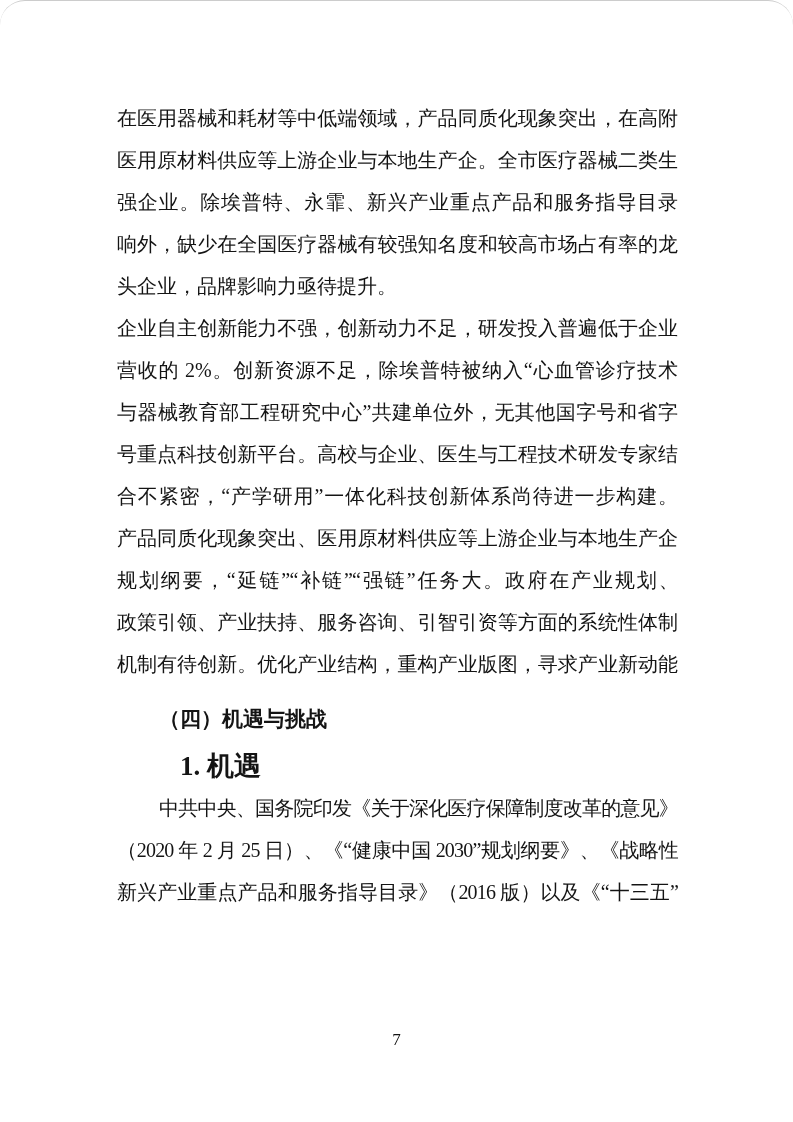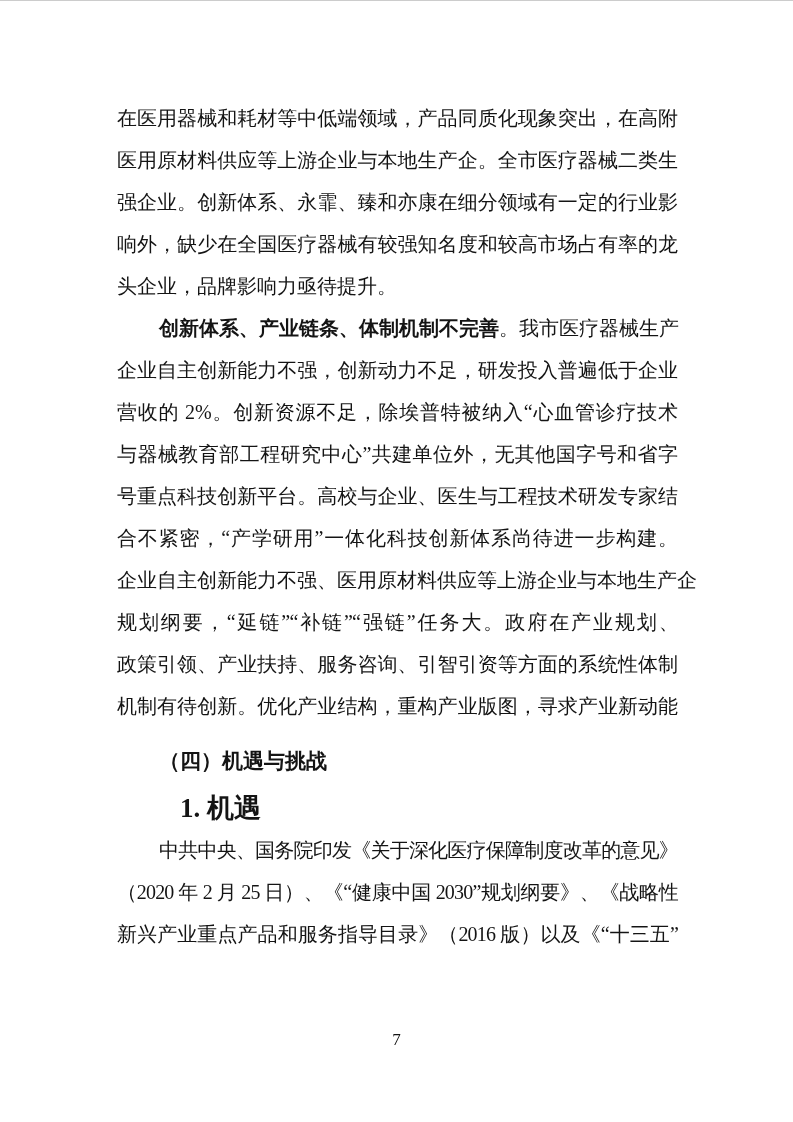--- a/index.html
+++ b/index.html
@@ -5,20 +5,21 @@
   html,body{margin:0;padding:0;background:#ffffff;}
   .page{
     position:relative;
     width:793px;
     height:1122px;
     background:#ffffff;
     border-top:1px solid #cccccc;
     font-family:"Liberation Serif","DejaVu Serif",serif;
     color:#141414;
     overflow:hidden;
+    border-radius:25px;
   }
   .content{
     position:absolute;
     left:117px;
     top:96px;
     width:561px;
   }
   .line{
     height:42px;
     line-height:42px;
@@ -57,30 +58,29 @@
     color:#141414;
   }
 </style>
 </head>
 <body>
 
 <div class="page">
   <div class="content" id="content">
       <div class="line body justify"><span class="regular">在医用器械和耗材等中低端领域，产品同质化现象突出，在高附</span></div>
       <div class="line body justify"><span class="regular">医用原材料供应等上游企业与本地生产企。全市医疗器械二类生</span></div>
-      <div class="line body justify"><span class="regular">强企业。创新体系、永霏、臻和亦康在细分领域有一定的行业影</span></div>
+      <div class="line body justify"><span class="regular">强企业。除埃普特、永霏、新兴产业重点产品和服务指导目录</span></div>
       <div class="line body justify"><span class="regular">响外，缺少在全国医疗器械有较强知名度和较高市场占有率的龙</span></div>
       <div class="line body"><span class="regular">头企业，品牌影响力亟待提升。</span></div>
-      <div class="line body justify indent"><span class="bold">创新体系、产业链条、体制机制不完善</span><span class="regular">。我市医疗器械生产</span></div>
       <div class="line body justify"><span class="regular">企业自主创新能力不强，创新动力不足，研发投入普遍低于企业</span></div>
       <div class="line body justify"><span class="regular">营收的 2%。创新资源不足，除埃普特被纳入“心血管诊疗技术</span></div>
       <div class="line body justify"><span class="regular">与器械教育部工程研究中心”共建单位外，无其他国字号和省字</span></div>
       <div class="line body justify"><span class="regular">号重点科技创新平台。高校与企业、医生与工程技术研发专家结</span></div>
       <div class="line body justify"><span class="regular">合不紧密，“产学研用”一体化科技创新体系尚待进一步构建。</span></div>
-      <div class="line body justify"><span class="regular">企业自主创新能力不强、医用原材料供应等上游企业与本地生产企</span></div>
+      <div class="line body justify"><span class="regular">产品同质化现象突出、医用原材料供应等上游企业与本地生产企</span></div>
       <div class="line body justify tight"><span class="regular">规划纲要，“延链”“补链”“强链”任务大。政府在产业规划、</span></div>
       <div class="line body justify"><span class="regular">政策引领、产业扶持、服务咨询、引智引资等方面的系统性体制</span></div>
       <div class="line body justify"><span class="regular">机制有待创新。优化产业结构，重构产业版图，寻求产业新动能</span></div>
       <div class="line heading-section"><span class="bold">（四）机遇与挑战</span></div>
       <div class="line heading-sub"><span class="bold">1. 机遇</span></div>
       <div class="line body justify indent tight"><span class="regular">中共中央、国务院印发《关于深化医疗保障制度改革的意见》</span></div>
       <div class="line body justify tight"><span class="regular">（2020 年 2 月 25 日）、《“健康中国 2030”规划纲要》、《战略性</span></div>
       <div class="line body justify tight"><span class="regular">新兴产业重点产品和服务指导目录》（2016 版）以及《“十三五”</span></div>
     </div>
   <div class="page-number">7</div>

